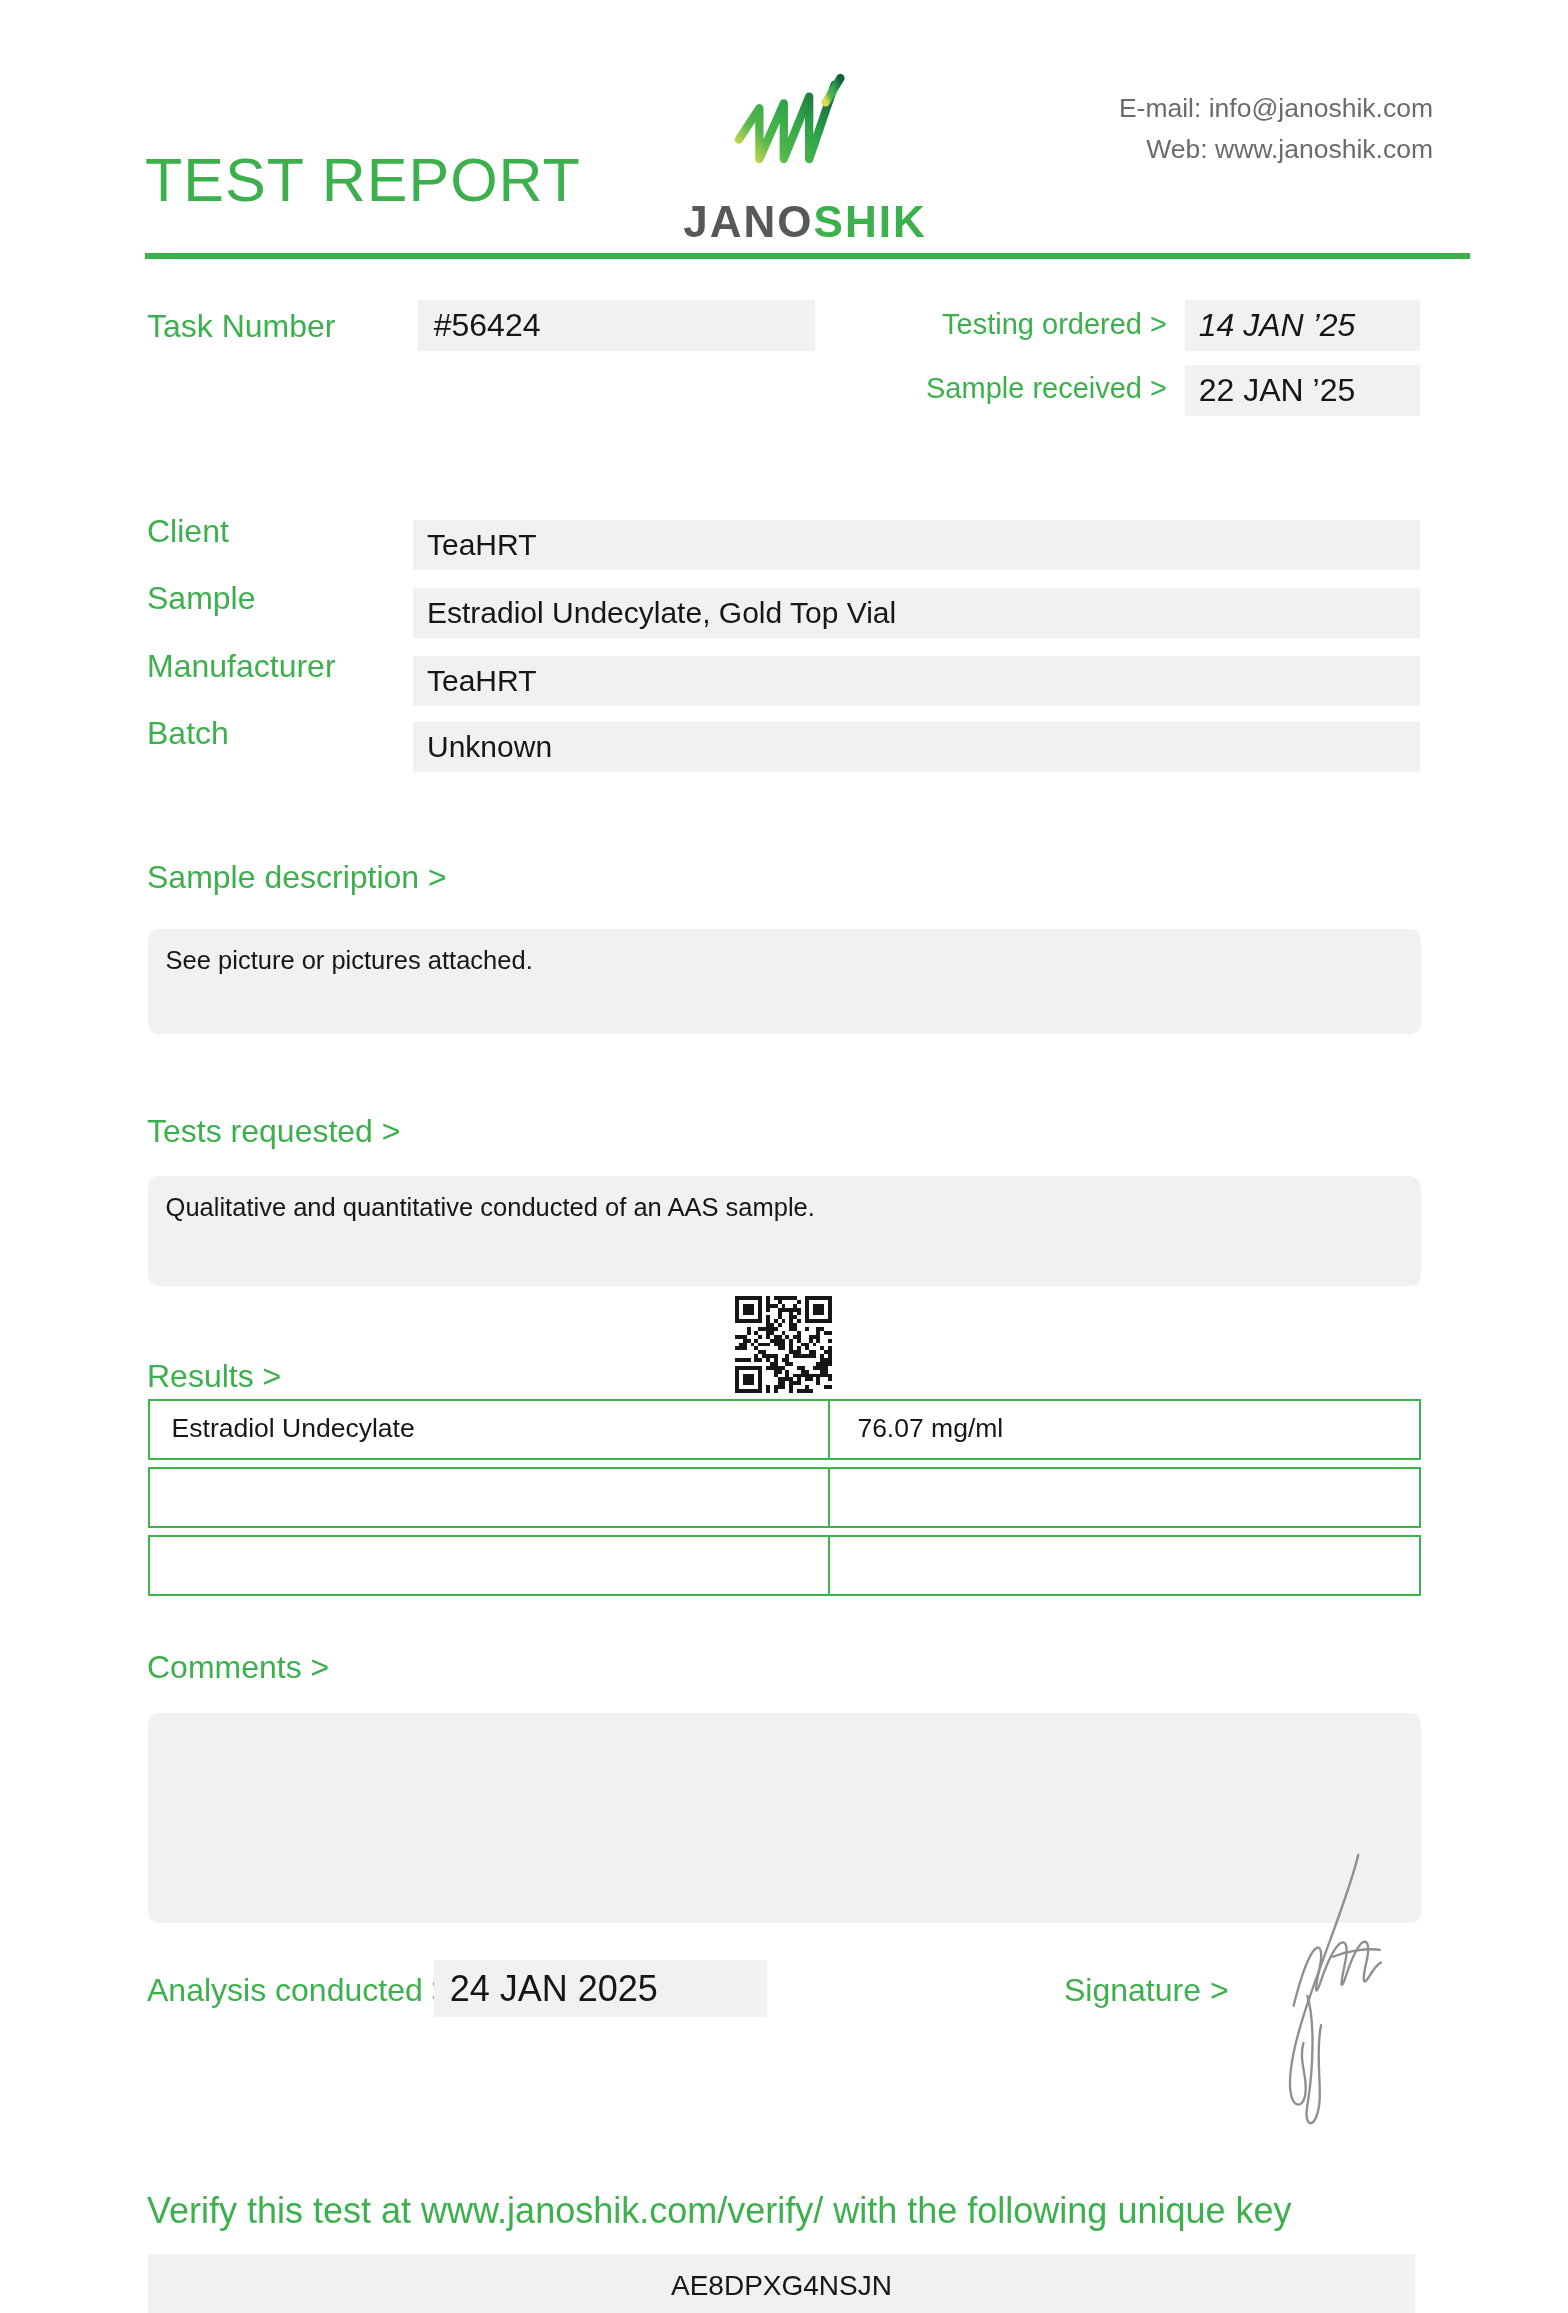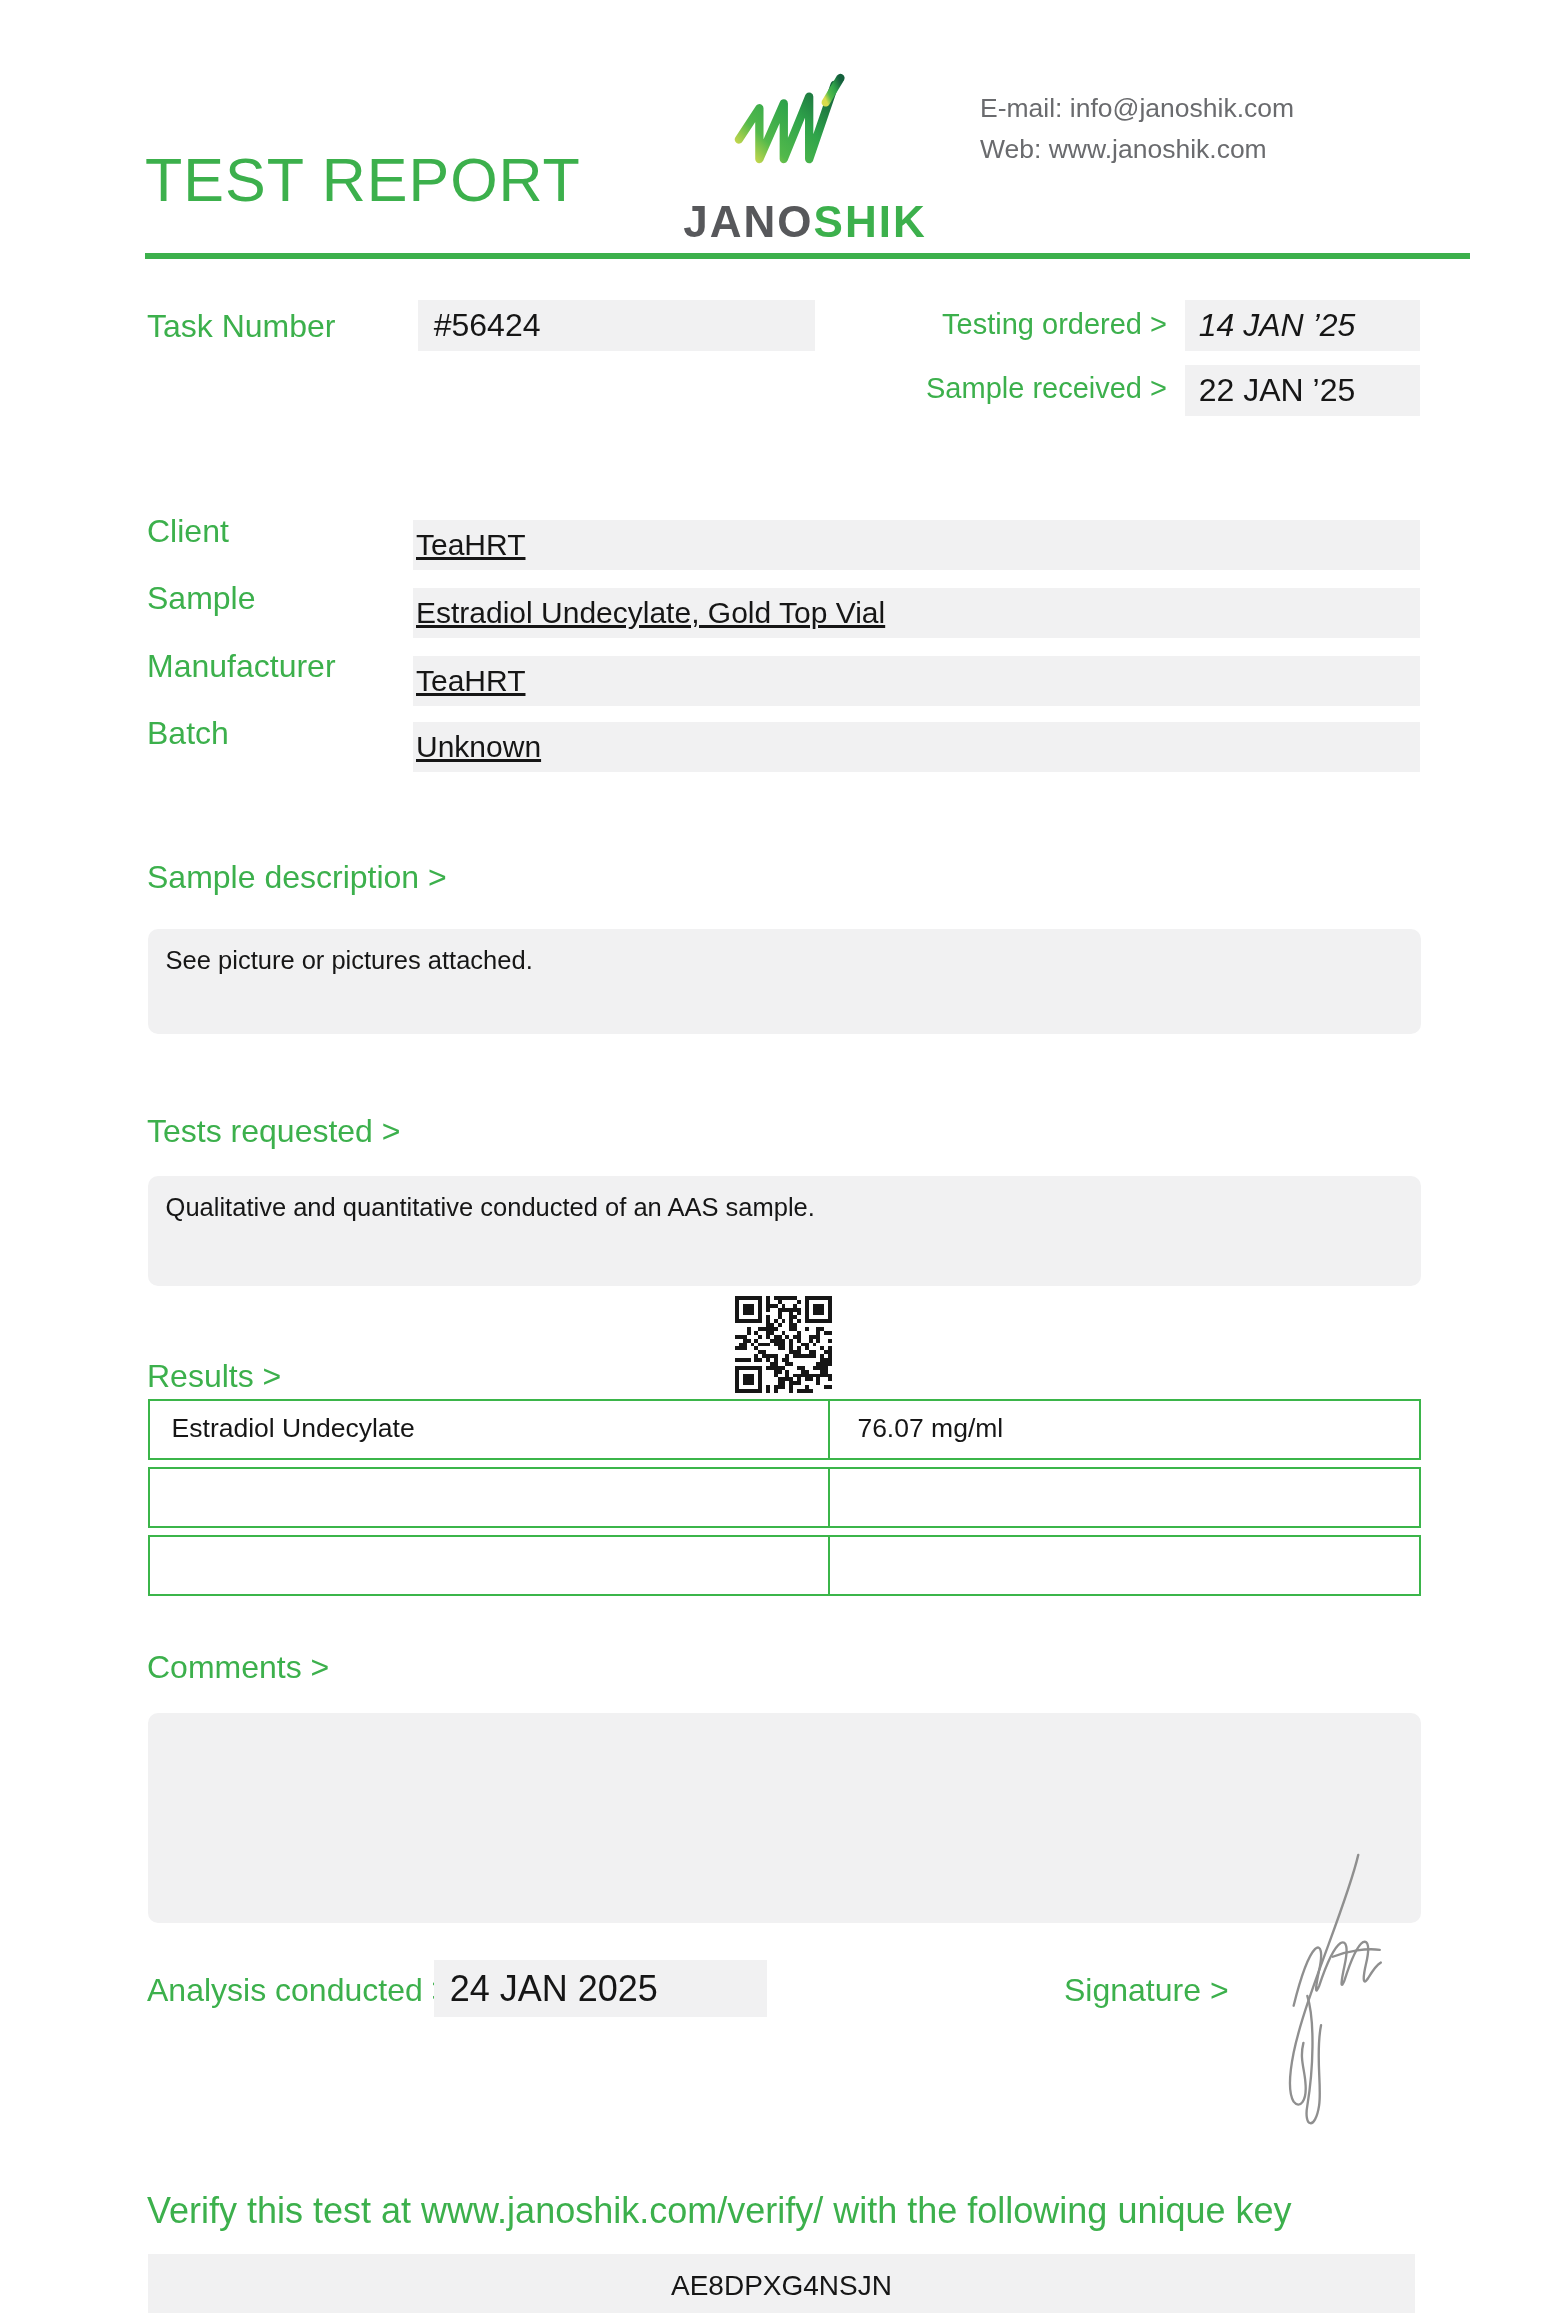--- a/index.html
+++ b/index.html
@@ -13,40 +13,40 @@
     position:relative;width:1568px;height:2313px;background:#fff;overflow:hidden;
     font-family:"Liberation Sans",sans-serif;color:var(--text-dark);
   }
   .title{position:absolute;left:145px;top:145px;font-size:61px;font-weight:500;
     color:var(--green);letter-spacing:1px;white-space:nowrap;}
   .logo-icon{position:absolute;left:733px;top:73px;width:125px;height:94px;}
   .logo-text{position:absolute;left:658px;top:165px;width:294px;text-align:center;
     font-size:44px;font-weight:bold;letter-spacing:2px;white-space:nowrap;margin-top:32px;}
   .logo-text .gray{color:var(--logo-gray);}
   .logo-text .grn{color:var(--green);}
-  .contact{position:absolute;left:980px;top:88px;width:453px;
+  .contact{position:absolute;left:980px;top:88px;width:453px;text-align:right;
     font-size:26.5px;line-height:41px;color:var(--contact-gray);}
   .rule{position:absolute;left:145px;top:253px;width:1325px;height:5.9px;background:var(--green);}
 
   .glabel{position:absolute;color:var(--green);font-size:32px;white-space:nowrap;}
   .gbox{position:absolute;background:var(--box-gray);}
   .boxtext{font-size:30px;color:var(--text-dark);white-space:nowrap;}
 
   .task-label{left:147px;top:308px;}
   .task-box{left:418px;top:300px;width:397px;height:51px;line-height:51px;padding-left:15.7px;font-size:32px;}
 
   .date-label{position:absolute;width:304px;text-align:right;color:var(--green);font-size:29px;white-space:nowrap;}
   .date-label.r1{left:863px;top:308px;}
   .date-label.r2{left:863px;top:372px;}
   .date-box{line-height:51px;padding-left:13.7px;font-size:32px;}
   .date-box.r1{left:1185px;top:300px;width:235px;height:51px;font-style:italic;}
   .date-box.r2{left:1185px;top:365px;width:235px;height:51px;}
 
   .detail-label{left:147px;}
-  .detail-box{left:413px;width:1007px;height:50px;line-height:50px;padding-left:3px;font-size:30px;text-decoration:underline;}
+  .detail-box{left:413px;width:1007px;height:50px;line-height:50px;padding-left:14px;font-size:30px;}
 
   .sec-heading{font-size:32px;}
   .bigbox{left:148px;width:1273px;padding:13.7px 17.6px;font-size:25.5px;line-height:35px;color:var(--text-dark);border-radius:10px;}
 
   .qr{position:absolute;left:735px;top:1296px;width:97px;height:97px;}
 
   .rtable{position:absolute;left:148px;top:1399px;width:1273px;}
   .result-row{display:flex;height:61px;border:2.9px solid var(--table-border);margin-bottom:6.9px;background:#fff;}
   .cell{line-height:55px;font-size:26.5px;white-space:nowrap;overflow:hidden;}
   .cell.name{width:680px;border-right:2.9px solid var(--table-border);padding-left:21.6px;}

